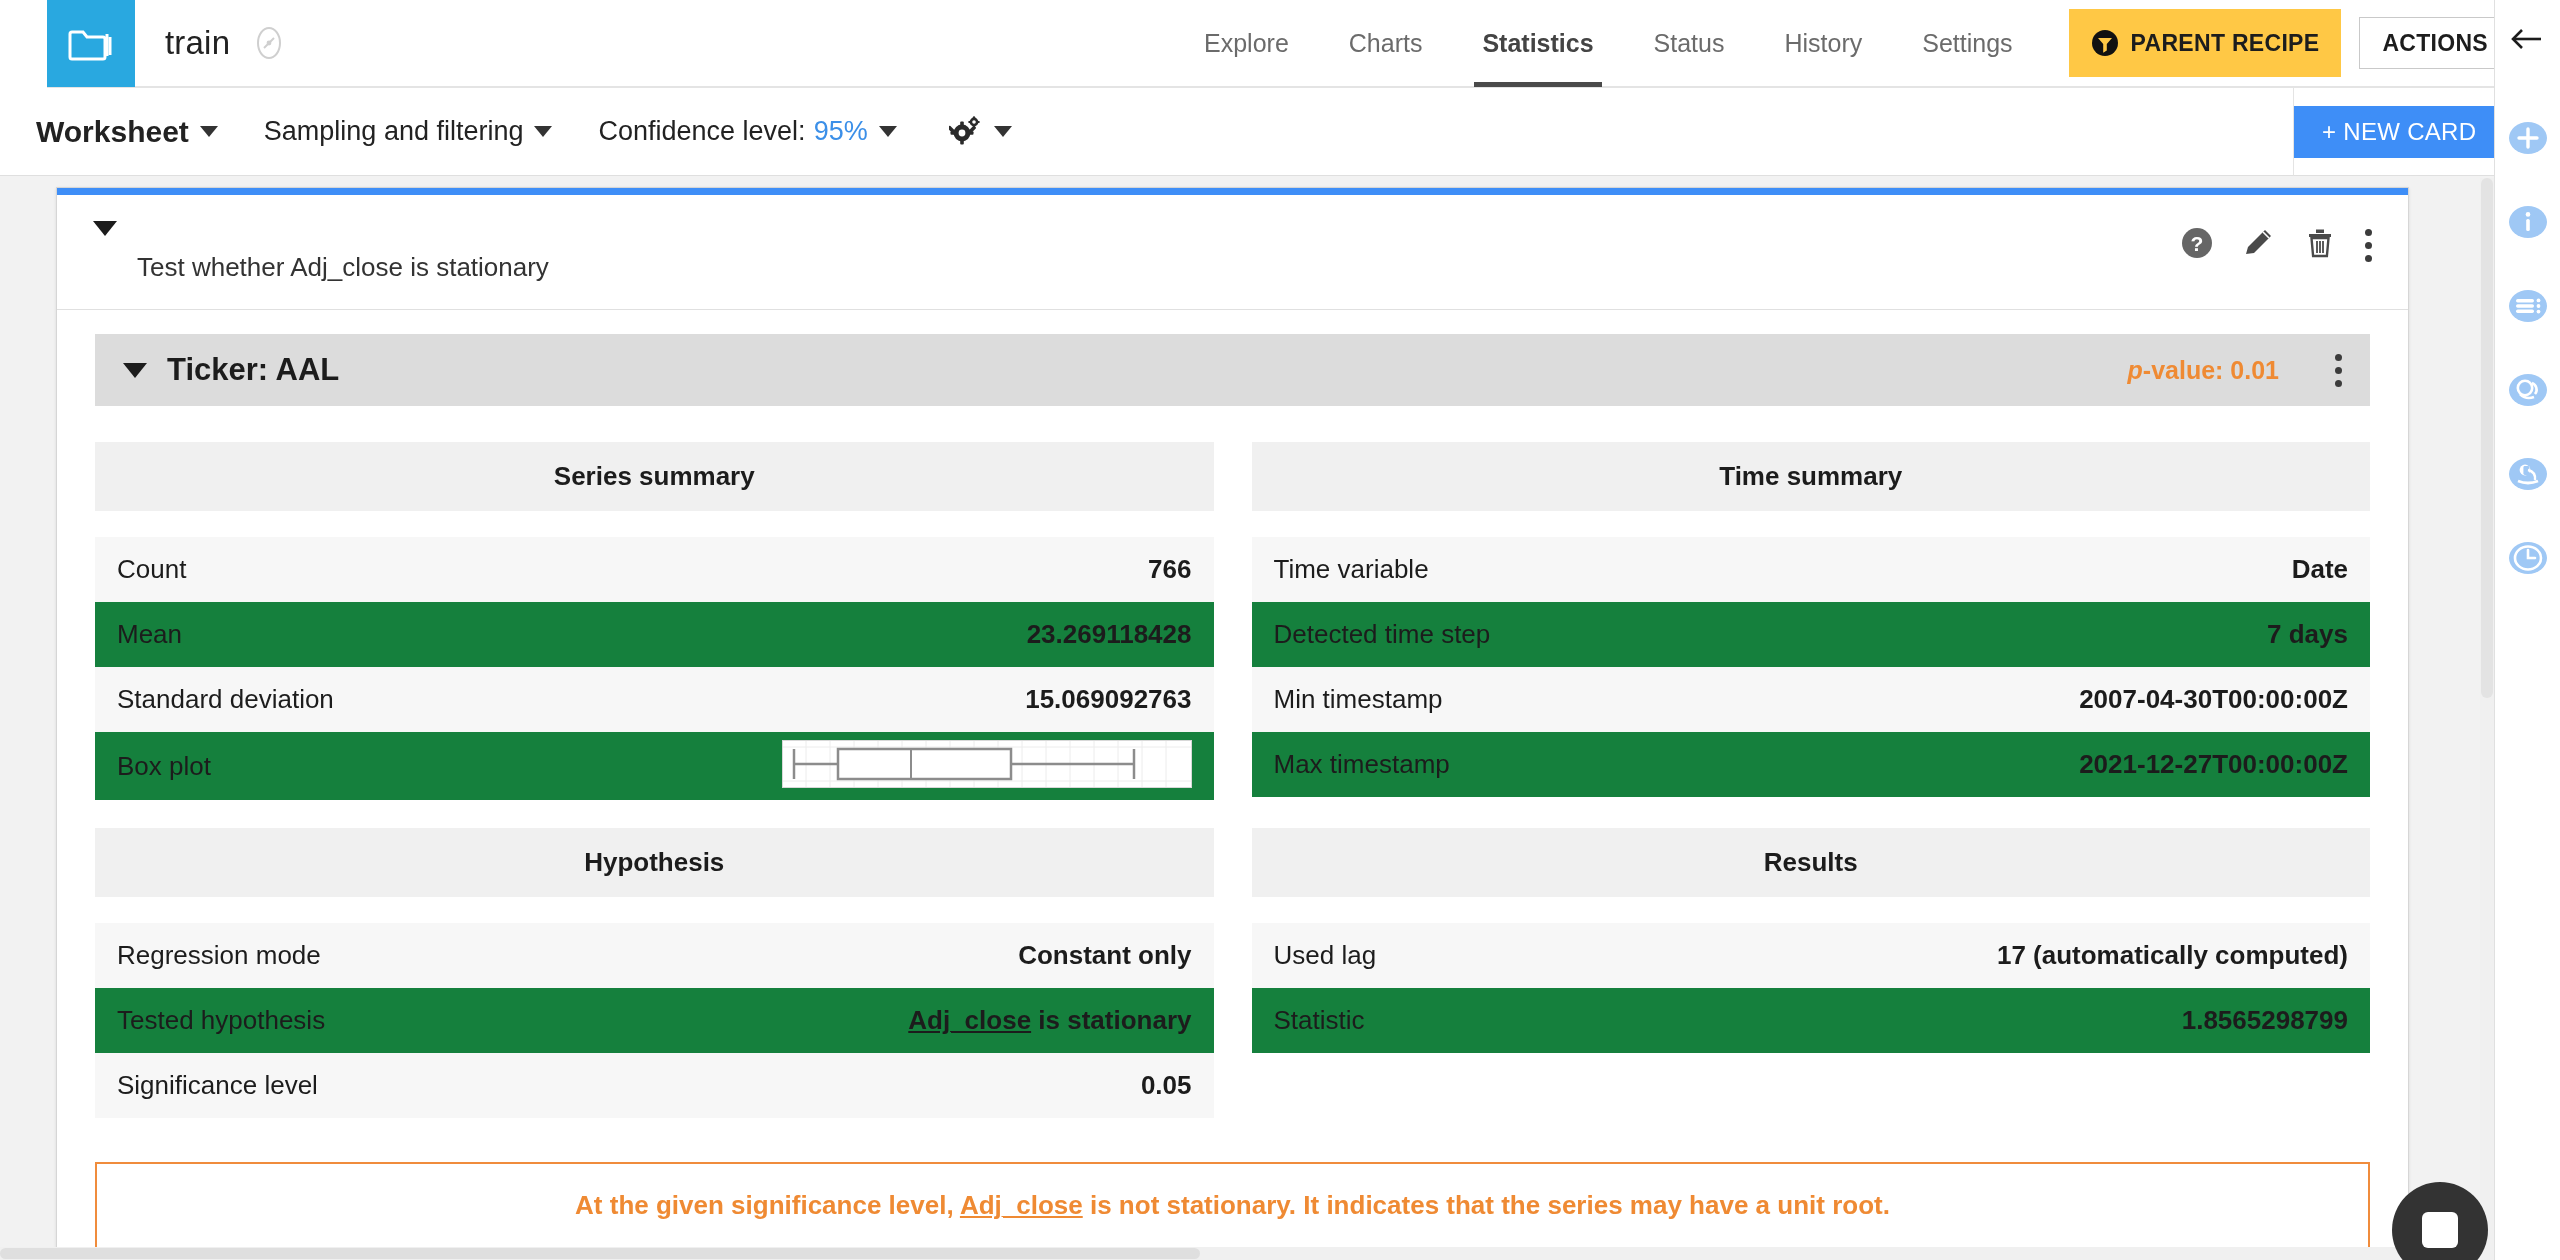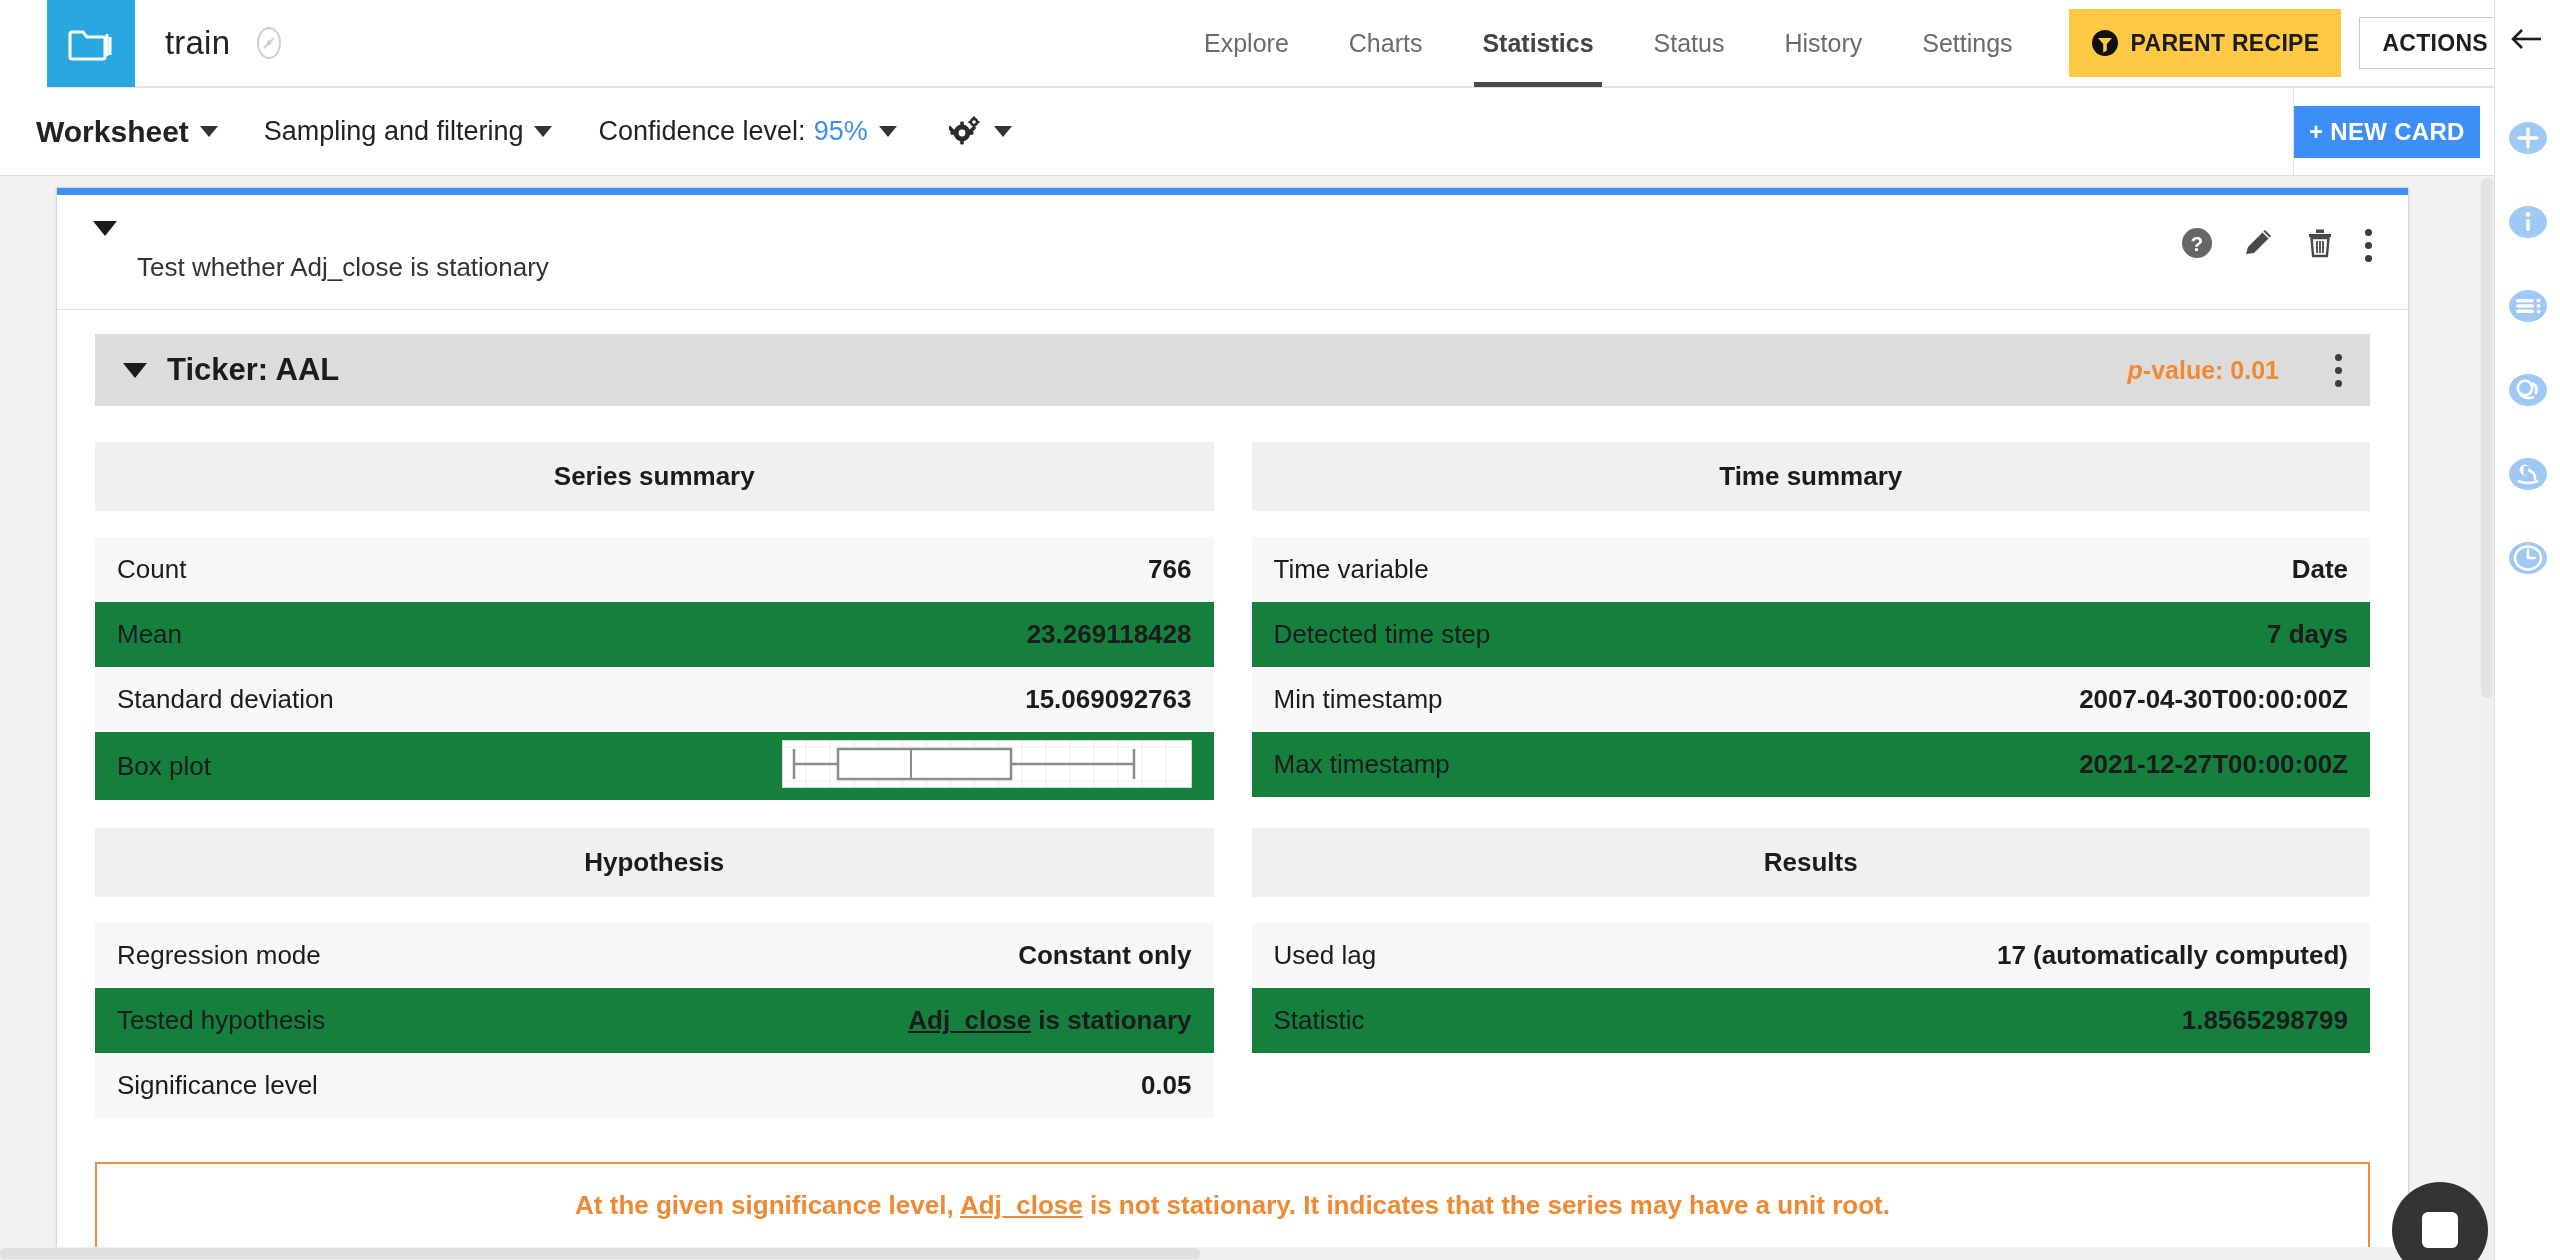--- a/index.html
+++ b/index.html
@@ -77,22 +77,22 @@
   .conf-val { color: #3b8fe8; margin-left: 8px; }
   .gear-wrap { display:flex; align-items:center; margin-left: 52px; }
 
   .newcard-zone {
     position: absolute; top: 88px; left: 2294px;
     width: 200px; height: 88px; background:#fff;
     border-bottom: 1px solid #dfdfdf;
     display:flex; align-items:center; justify-content:flex-start;
   }
   .btn-newcard {
-    background: #3e8ef7; color: #fff; font-weight: bold; font-size: 24px;
-    height: 52px; padding: 0 15px; display:flex; align-items:center;
+    background: #3e8ef7; color: #fff; font-weight: normal; font-size: 24px;
+    height: 52px; padding: 0 28px; display:flex; align-items:center;
     border: none; white-space: nowrap; letter-spacing:.3px;
   }
 
   
   .page {
     position: absolute; top: 176px; left: 0;
     width: 2494px; height: 1084px;
     background: #f2f2f2;
     overflow: hidden;
   }

